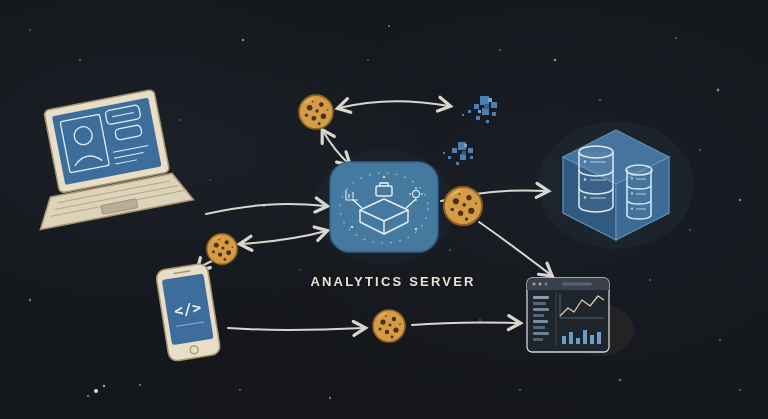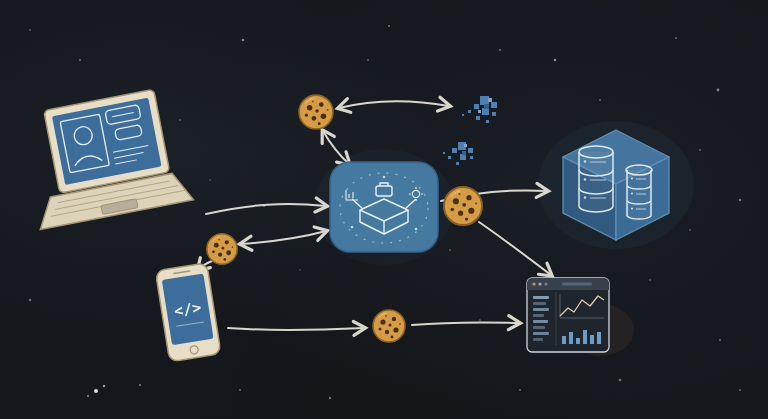--- a/index.html
+++ b/index.html
@@ -248,13 +248,14 @@
           <rect x="14" y="9" width="4" height="4"></rect>
         </g>
   </g>
 
   <use href="#cookie" transform="translate(316,112) scale(1.06)"></use>
   <use href="#cookie" transform="translate(463,206) scale(1.19)"></use>
   <use href="#cookie" transform="translate(222,249) scale(0.95)"></use>
   <use href="#cookie" transform="translate(389,326) scale(1.0)"></use>
 </svg>
 
+<div class="label">ANALYTICS SERVER</div>
 </div>
 
 </body></html>

